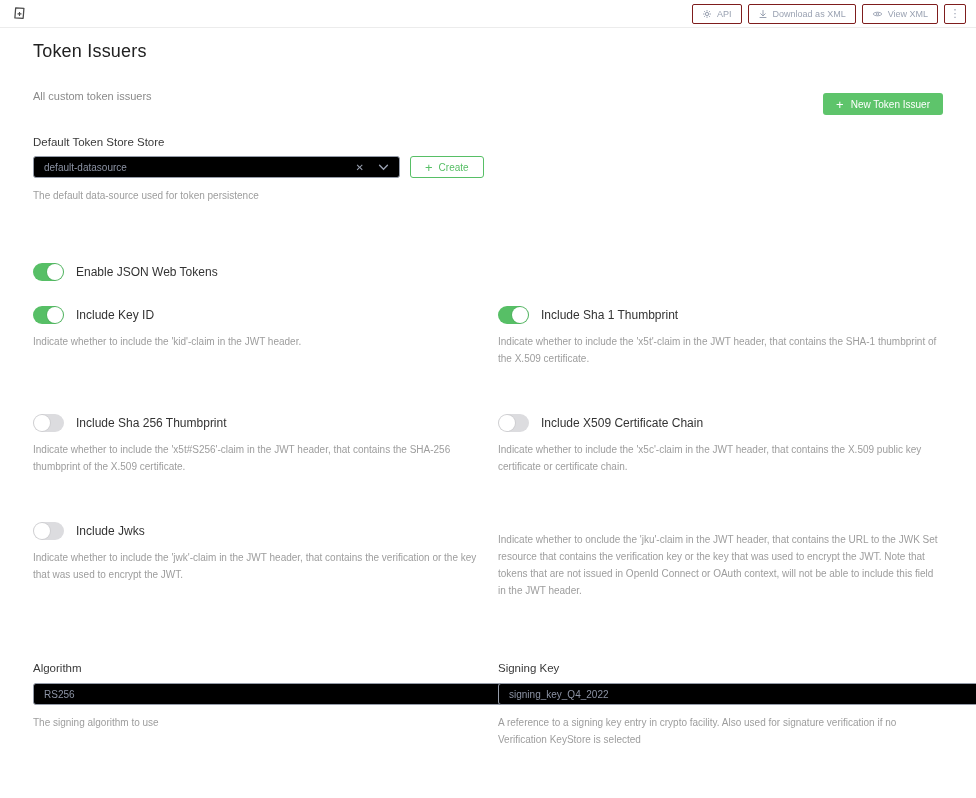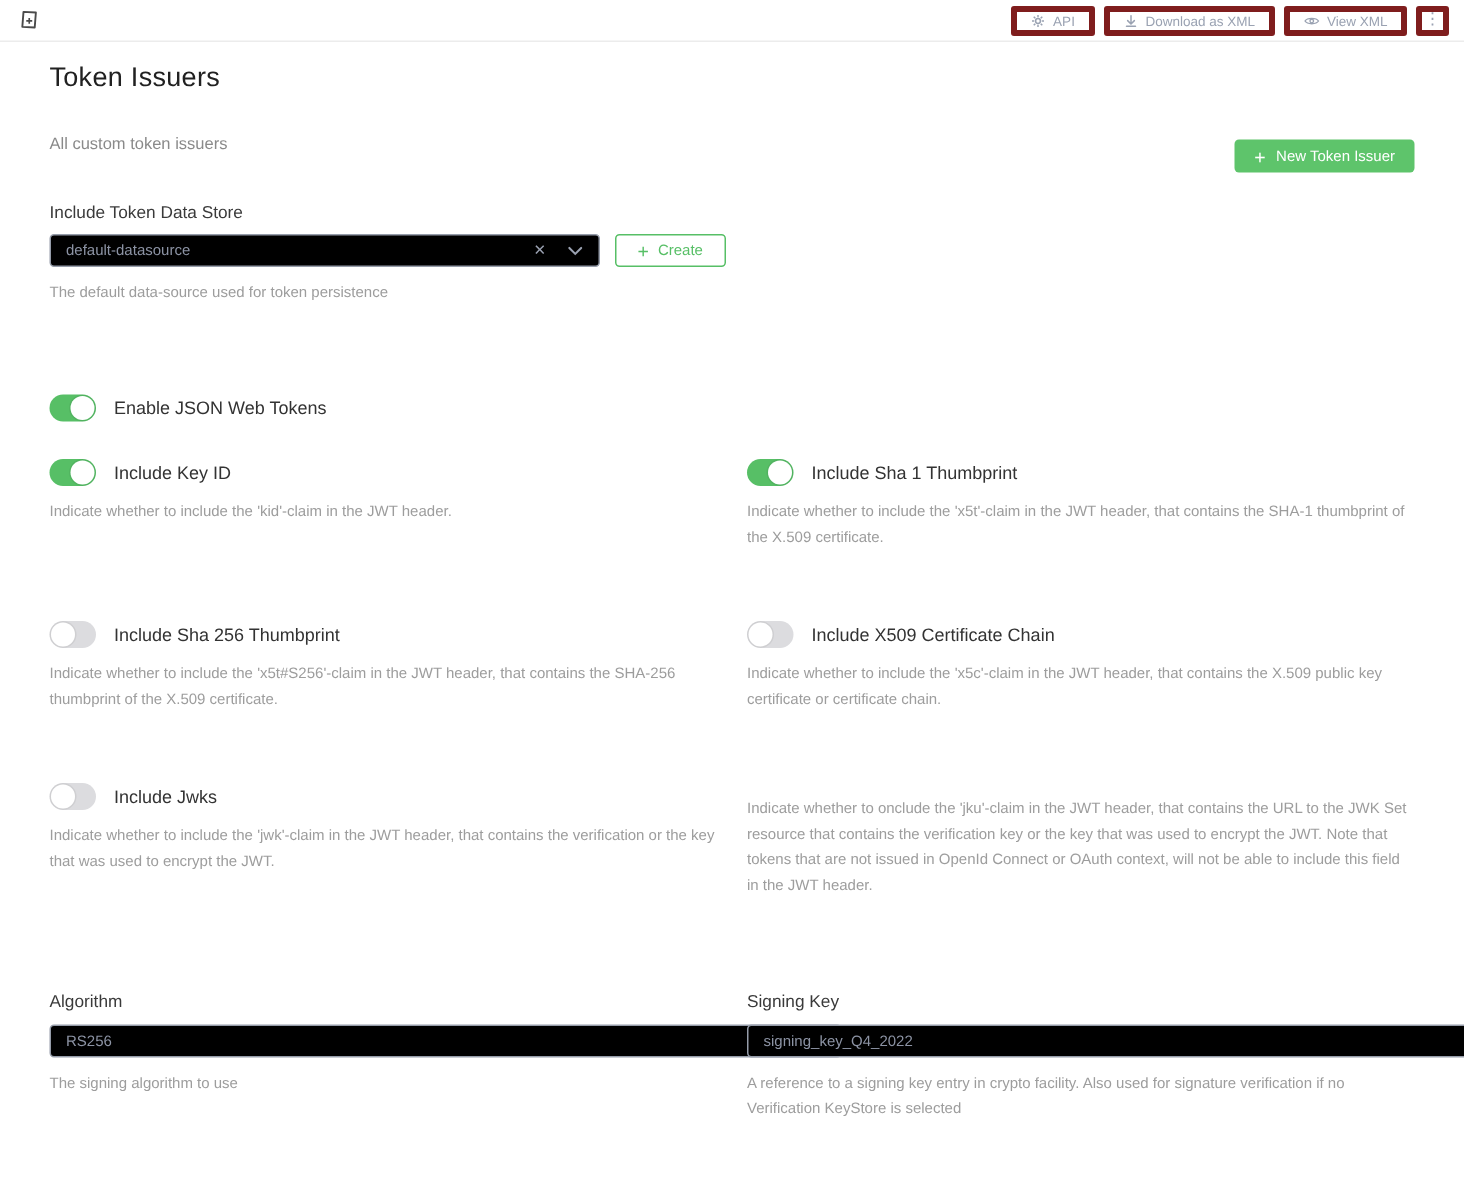--- a/index.html
+++ b/index.html
@@ -4,21 +4,21 @@
 <style>
   * { margin:0; padding:0; box-sizing:border-box; }
   html,body { width:976px; background:#ffffff; font-family:"Liberation Sans","DejaVu Sans",sans-serif; color:#3a3a3a; }
   body { width:976px; height:798px; overflow:hidden; }
 
   
   .topbar { height:28px; border-bottom:1px solid #ececec; display:flex; align-items:center; justify-content:space-between; padding:0 10px; }
   .logo { display:flex; align-items:center; }
   .topbar-actions { display:flex; gap:6px; align-items:center; }
   .tb-btn { display:flex; align-items:center; gap:5px; height:20px; padding:0 9px; background:#fff;
-            border:4px solid #7f1d1d; border-radius:2px; color:#9aa2b2; font-size:9px; font-family:inherit; cursor:pointer; }
+            border:1px solid #7f1d1d; border-radius:2px; color:#9aa2b2; font-size:9px; font-family:inherit; cursor:pointer; }
   .tb-btn svg { display:block; }
   .kebab { width:22px; justify-content:center; padding:0; font-size:11px; letter-spacing:0; line-height:1; }
 
   
   .content { position:relative; padding:0 33px; }
   .page-title { margin-top:13px; font-size:18px; font-weight:400; color:#212121; letter-spacing:.2px; }
   .subtitle { margin-top:28px; font-size:11px; color:#8a8a8a; }
   .new-btn { position:absolute; top:52px; right:33px; height:22px; display:flex; align-items:center; gap:7px;
              background:#5ec46b; border:none; border-radius:3px; color:#ffffff; font-size:10px; padding:0 13px; font-family:inherit; cursor:pointer; }
   .new-btn .plus { font-size:13px; font-weight:400; line-height:1; }
@@ -108,21 +108,21 @@
   <h1 class="page-title">Token Issuers</h1>
 
   <button class="new-btn">
     <span class="plus">+</span>
     <span>New Token Issuer</span>
   </button>
 
   <div class="subtitle">All custom token issuers</div>
 
   <div class="ds-section">
-    <div class="field-label">Include Token Data Store</div>
+    <div class="field-label">Default Token Store Store</div>
     <div class="ds-row">
       <div class="select ds-select">
         <span class="val">default-datasource</span>
         <span class="clear">✕</span>
         <span class="chev">
           <svg width="11" height="7" viewBox="0 0 12 8" fill="none" stroke="#9aa1b1" stroke-width="1.6" stroke-linecap="round">
               <path d="M1.5 1.5 6 6l4.5-4.5"></path>
             </svg>
         </span>
       </div>

